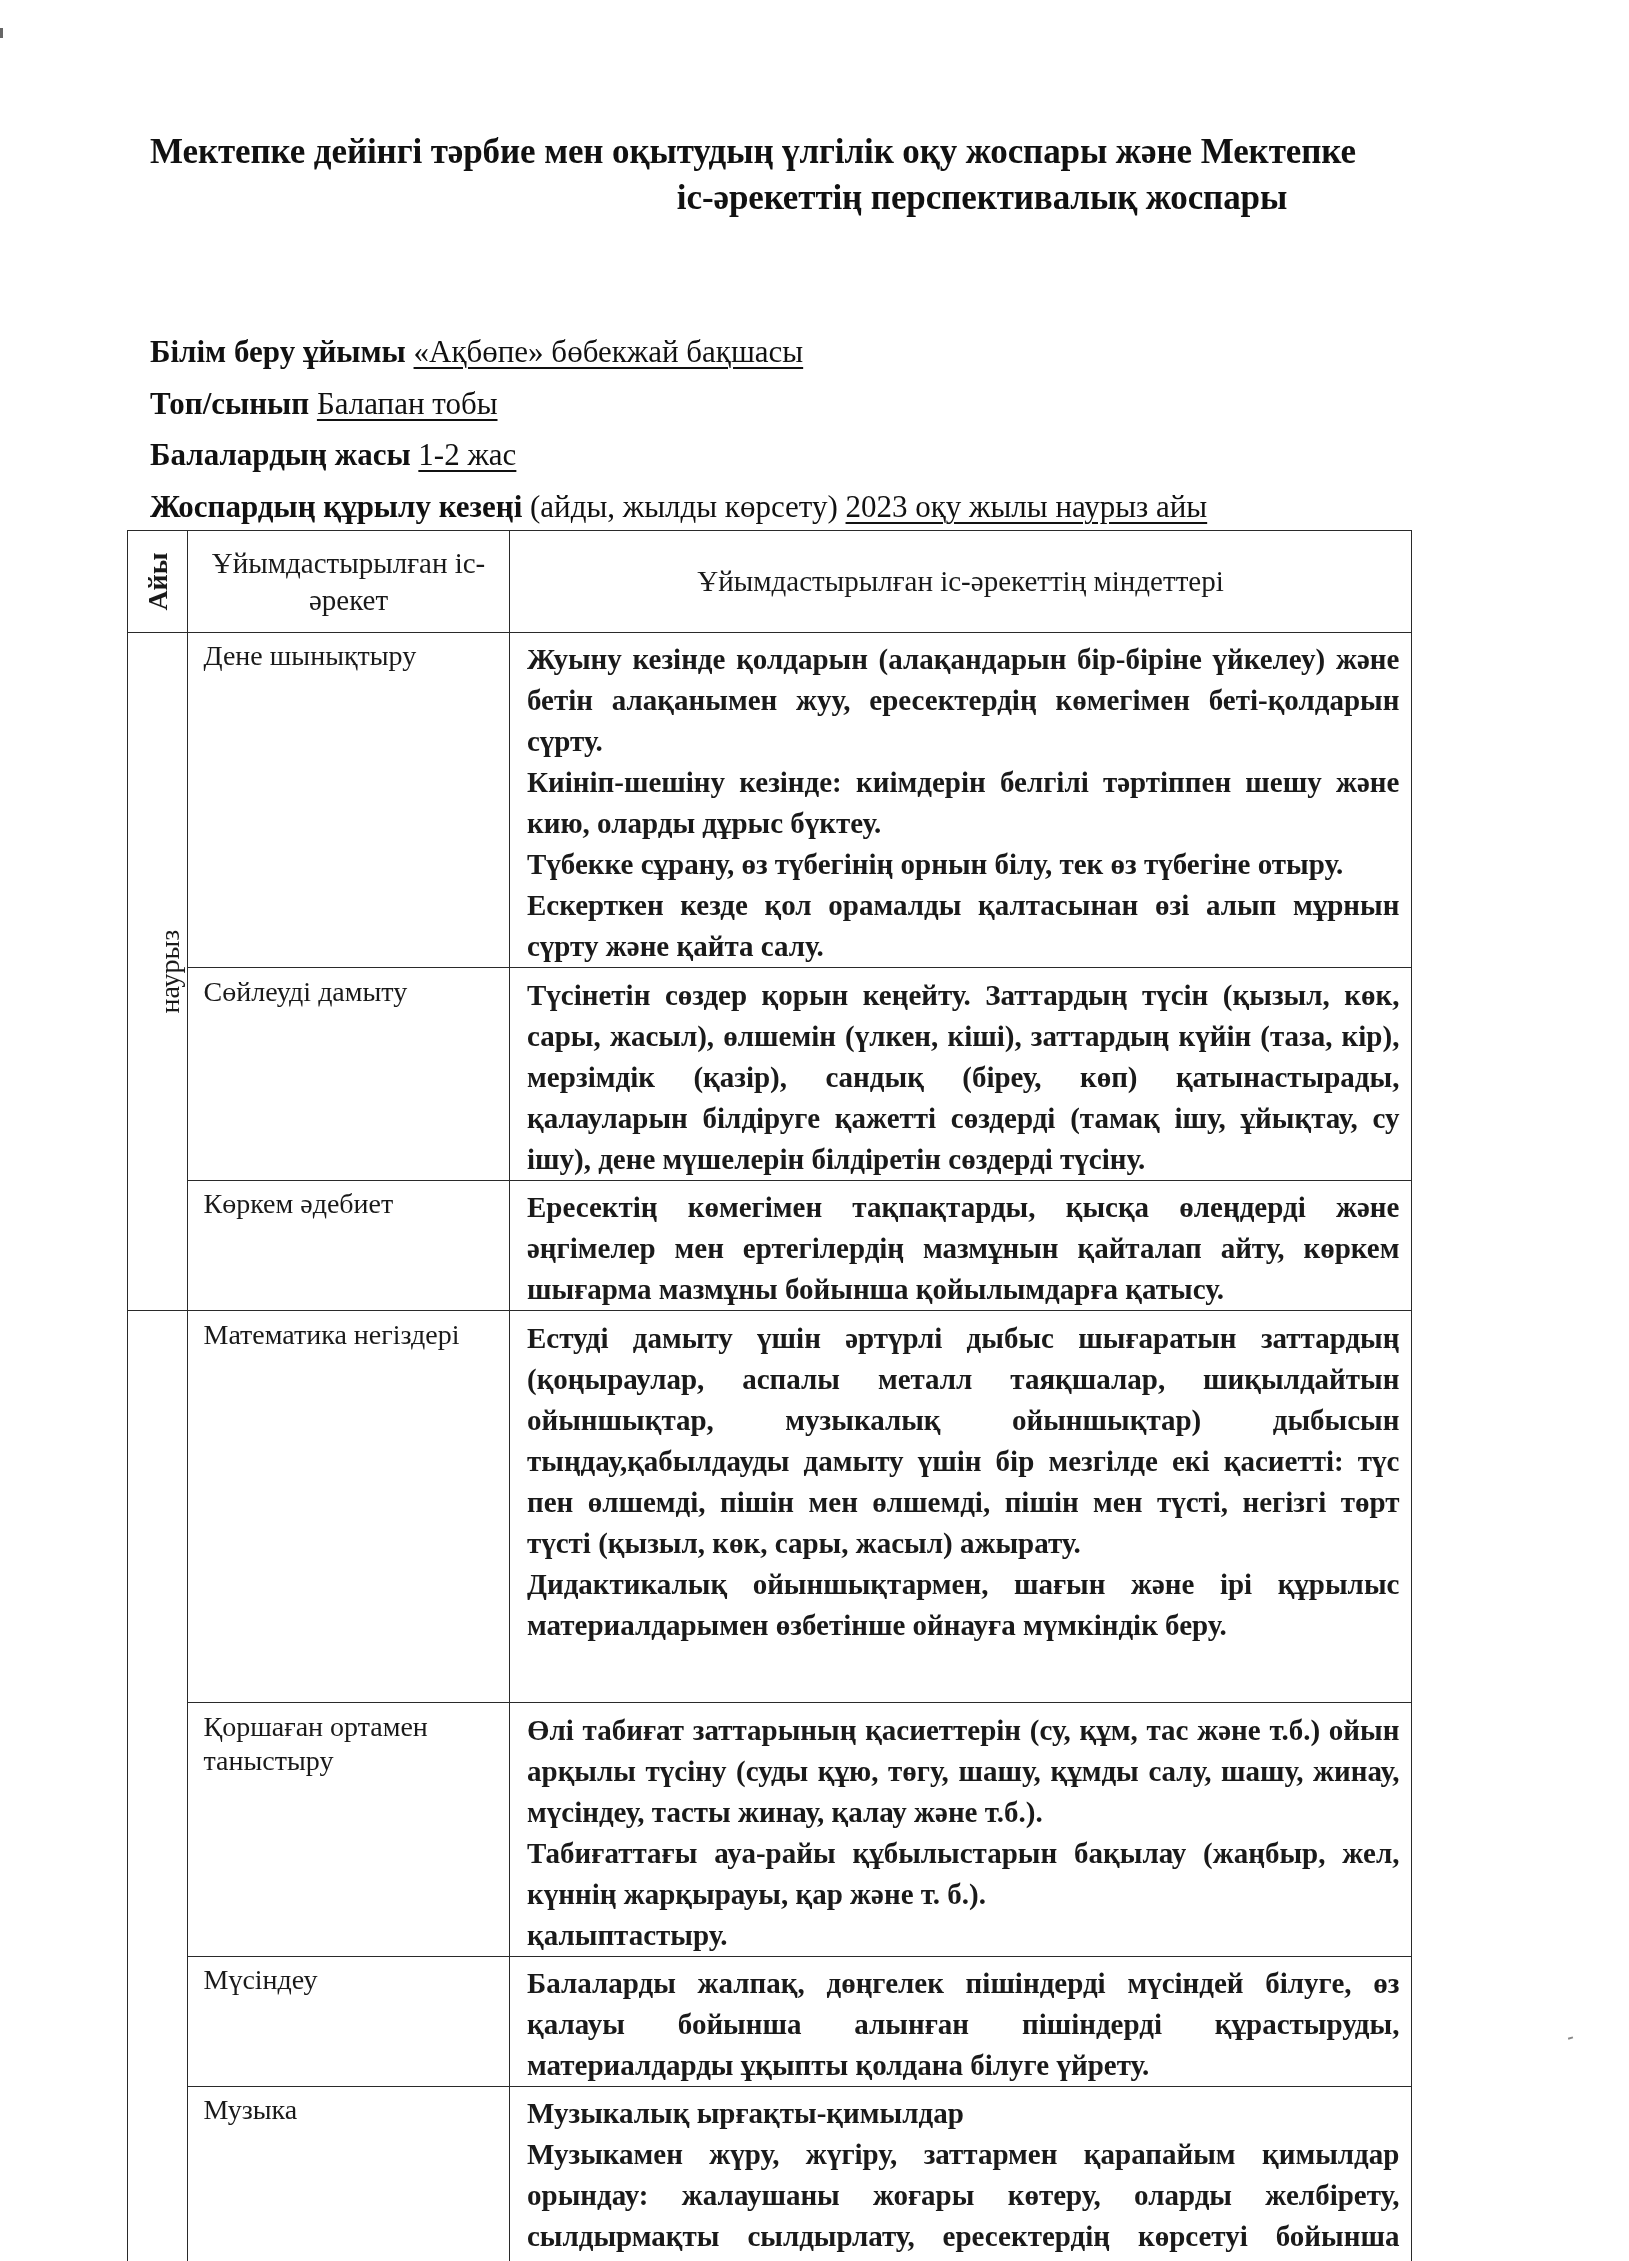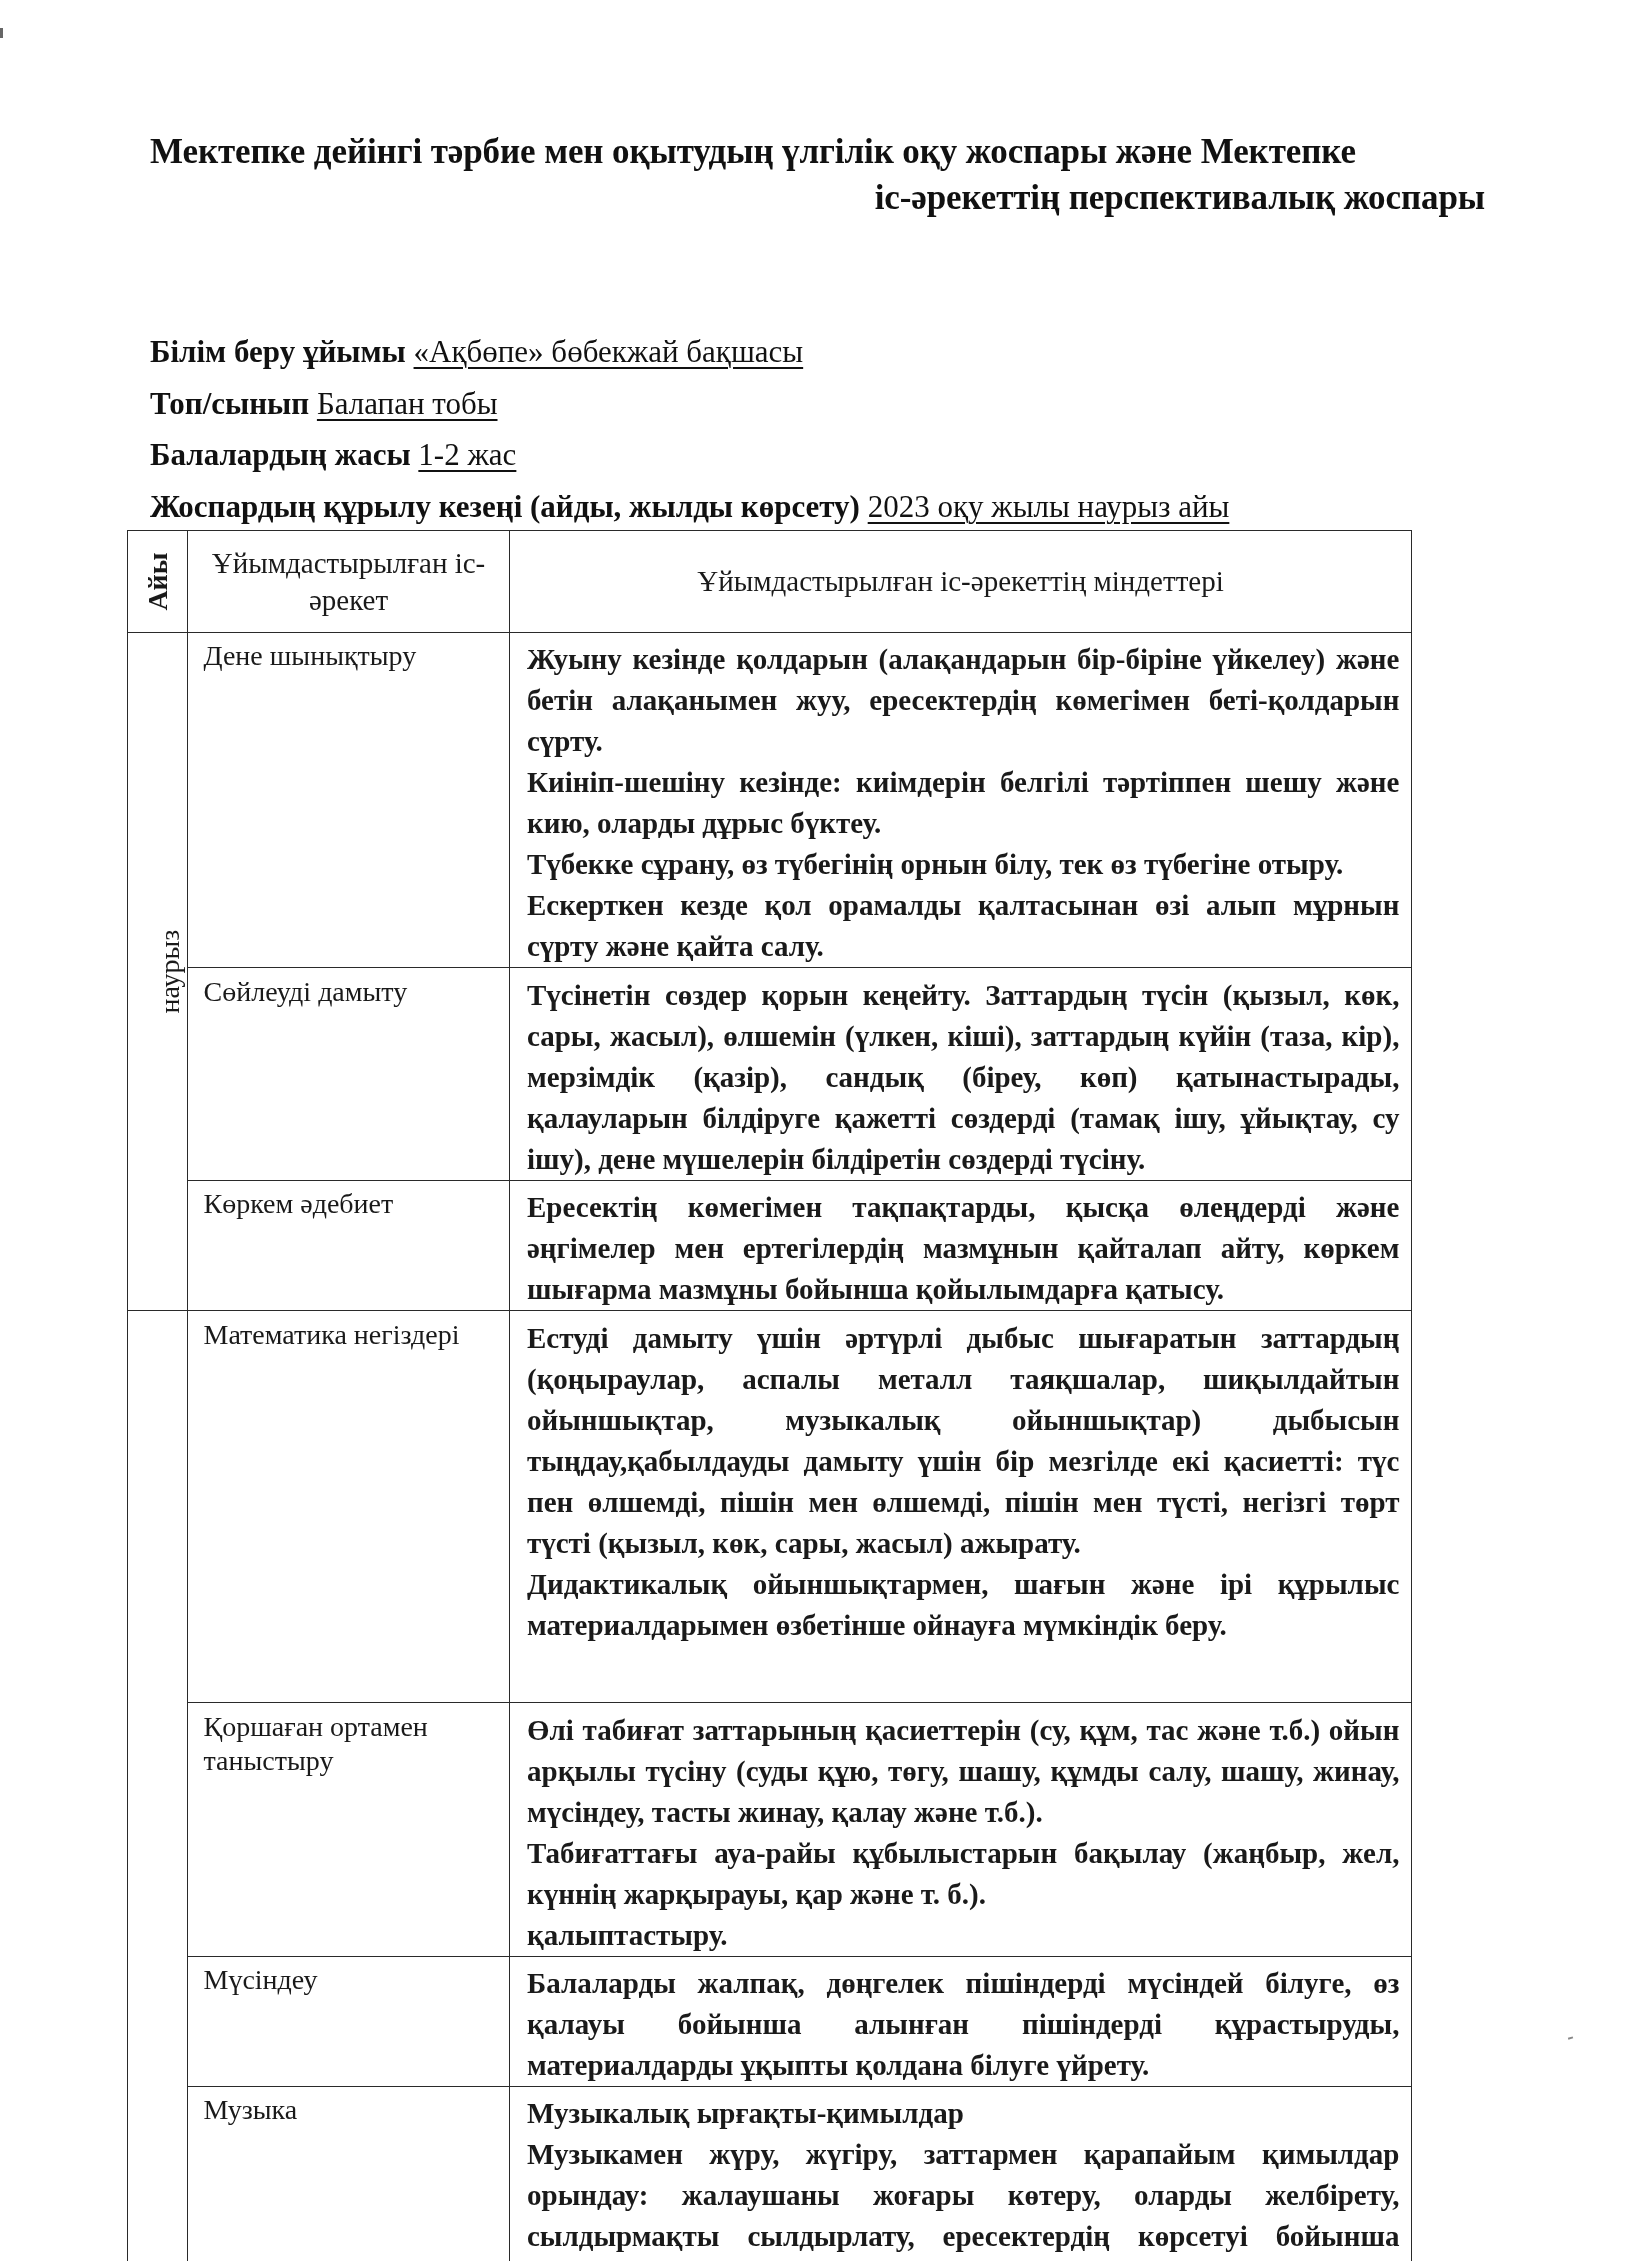--- a/index.html
+++ b/index.html
@@ -8,26 +8,26 @@
     font-family: "Liberation Serif", "DejaVu Serif", serif; color: #1a1a1a;
   }
   .scan-mark { position: absolute; left: 0; top: 28px; width: 3.2px; height: 10.3px; background: #666; }
   .scan-dot-r { position: absolute; left: 1568px; top: 2037px; width: 5.2px; height: 1.9px; background: #888; transform: rotate(-15deg); }
 
   .title {
     position: absolute; left: 150px; top: 129px; width: 1335px;
     font-family: "Liberation Serif", serif; font-weight: bold;
     font-size: 35px; line-height: 46px; letter-spacing: -0.1px; color: #111;
   }
-  .title .center { display: block; text-align: right; padding-left: 329px; }
+  .title .center { display: block; text-align: center; padding-left: 329px; }
 
   .meta { position: absolute; left: 150px; font-size: 31px; line-height: 43px; color: #111; white-space: nowrap; }
   .meta .lbl { font-weight: bold; }
   .meta .val { text-decoration: underline; text-decoration-thickness: 1.9px; text-underline-offset: 5.2px; }
-  .meta .paren { font-weight: bold; }
+  .meta .paren { font-weight: normal; }
 
   table.plan {
     position: absolute; left: 127px; top: 530px; width: 1284px; height: 1607px;
     border-collapse: collapse; table-layout: fixed;
     font-family: "Liberation Serif", serif; font-size: 29px; line-height: 41px; color: #1a1a1a;
   }
   table.plan td, table.plan th { border: 1.9px solid #2a2a2a; vertical-align: top; padding: 0; }
   table.plan th { font-weight: normal; vertical-align: middle; text-align: center; }
   col.c-month { width: 60px; }
   col.c-act { width: 322px; }

